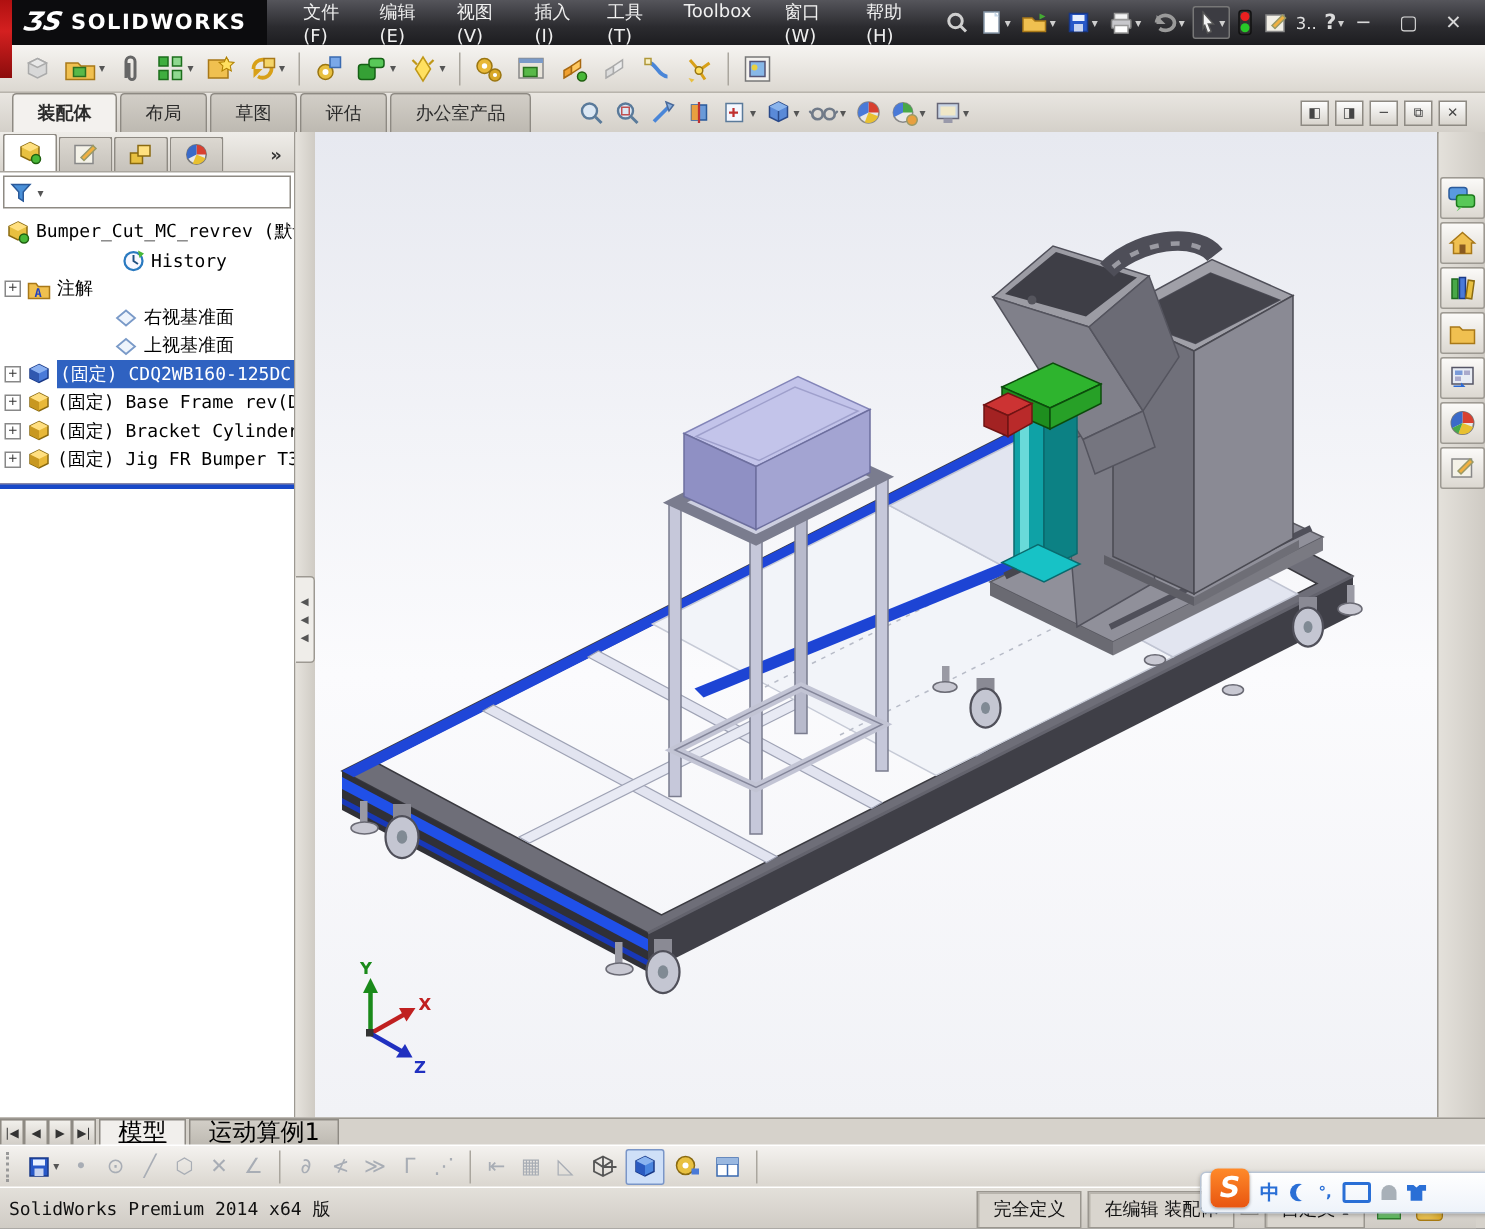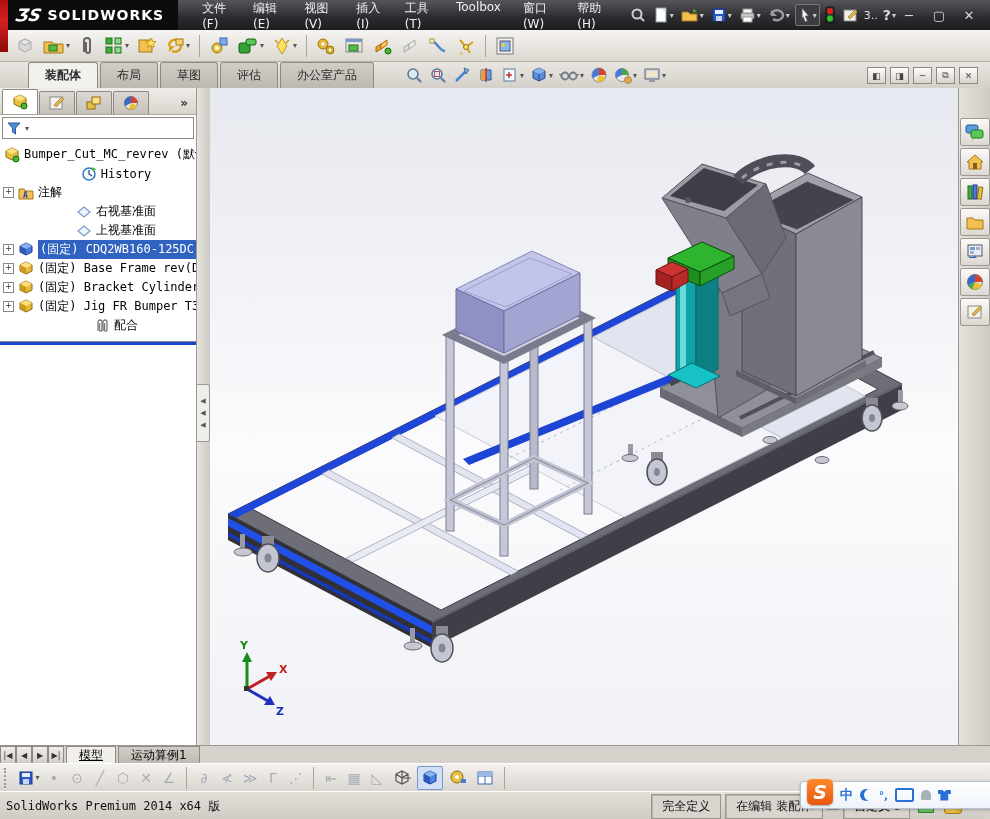--- a/index.html
+++ b/index.html
@@ -20,21 +20,21 @@
   .winbtn{width:22px;text-align:center;}
   .smalltxt{color:#e0e0e0;font-size:11px;}
   
   .toolbar2{position:absolute;left:0;top:30px;width:990px;height:32px;background:linear-gradient(#f6f4f1,#dcd8d1);border-bottom:1px solid #b8b4ac;display:flex;align-items:center;padding-left:12px;box-sizing:border-box;gap:2px;}
   .tbtn{display:flex;align-items:center;padding:3px 2px;border:1px solid transparent;border-radius:2px;}
   .vsep{width:1px;height:22px;background:#aaa69e;margin:0 4px;}
   
   .tabrow{position:absolute;left:0;top:62px;width:990px;height:26px;background:linear-gradient(#e9e6e1,#d4d0c9);border-bottom:1px solid #9d9992;display:flex;align-items:flex-end;}
   .ctabs{display:flex;align-items:flex-end;padding-left:8px;}
   .ctab{padding:4px 16px;margin-right:2px;background:linear-gradient(#d2cec7,#bdb9b1);border:1px solid #8e8a83;border-bottom:none;border-radius:3px 3px 0 0;color:#2c2c2c;}
-  .ctab.active{background:#f3f1ee;font-weight:bold;position:relative;top:1px;padding-bottom:5px;margin-left:20px;}
+  .ctab.active{background:#f3f1ee;font-weight:bold;position:relative;top:1px;padding-bottom:5px;}
   .headsup{display:flex;align-items:center;gap:4px;margin-left:28px;margin-bottom:3px;}
   .hbtn{display:flex;align-items:center;padding:1px;}
   .docbtns{margin-left:auto;display:flex;gap:4px;align-items:center;padding-right:12px;margin-bottom:4px;}
   .docbtn{width:17px;height:15px;border:1px solid #8e8a83;background:linear-gradient(#fdfdfd,#d8d4cd);display:flex;align-items:center;justify-content:center;font-size:9px;color:#444;}
   
   .main{position:absolute;left:0;top:88px;width:990px;height:657px;}
   .leftpanel{position:absolute;left:0;top:0;width:196px;height:657px;background:#fff;border-right:1px solid #9d9992;}
   .ptabs{display:flex;align-items:flex-end;background:linear-gradient(#efede9,#d9d5ce);border-bottom:1px solid #a9a59d;height:26px;padding-left:2px;}
   .ptab{width:34px;height:22px;border:1px solid #8e8a83;border-bottom:none;background:linear-gradient(#dcd8d1,#c6c2bb);display:flex;align-items:center;justify-content:center;border-radius:2px 2px 0 0;margin-right:1px;}
   .ptab.active{background:#fff;height:24px;}
@@ -50,21 +50,21 @@
   .trow.sel .tlabel{background:#2f62c1;color:#fff;padding:1px 2px;}
   .bluesplit{height:3px;background:#1848c8;margin-top:6px;border-top:1px solid #88a;}
   .splitter{position:absolute;left:197px;top:0;width:13px;height:657px;background:linear-gradient(90deg,#e6e3dd,#cfcbc4);}
   .collapsetab{position:absolute;left:0px;top:296px;width:12px;height:56px;background:#efede9;border:1px solid #9d9992;border-left:none;border-radius:0 3px 3px 0;display:flex;flex-direction:column;align-items:center;justify-content:center;gap:4px;color:#555;font-size:7px;}
   .viewport{position:absolute;left:210px;top:0;width:748px;height:657px;background:linear-gradient(#e7e9f0,#fbfbfd 55%,#f1f2f6);overflow:hidden;}
   .taskpane{position:absolute;left:958px;top:0;width:32px;height:657px;background:linear-gradient(90deg,#e4e1db,#cfcbc4);border-left:1px solid #9d9992;padding-top:28px;box-sizing:border-box;}
   .tpbtn{width:28px;height:26px;margin:2px auto;border:1px solid #9d9992;background:linear-gradient(#fbfaf8,#dcd8d1);display:flex;align-items:center;justify-content:center;border-radius:2px;}
   
   .bottomtabs{position:absolute;left:0;top:745px;width:990px;height:18px;background:#d6d2cb;border-top:1px solid #9d9992;display:flex;align-items:stretch;}
   .navbtn{width:14px;border:1px solid #8e8a83;background:linear-gradient(#f2f0ec,#d2cec7);font-size:8px;color:#333;display:flex;align-items:center;justify-content:center;}
-  .mtab{padding:1px 12px;border:1px solid #8e8a83;border-bottom:none;background:linear-gradient(#d2cec7,#bdb9b1);display:flex;align-items:center;margin-left:2px;font-size:12px;}
+  .mtab{padding:1px 12px;border:1px solid #8e8a83;border-bottom:none;background:linear-gradient(#d2cec7,#bdb9b1);display:flex;align-items:center;margin-left:2px;font-size:16px;}
   .mtab.active{background:#f1efec;text-decoration:underline;}
   .bottomtool{position:absolute;left:0;top:763px;width:990px;height:28px;background:linear-gradient(#f4f2ef,#dad6cf);border-top:1px solid #fff;display:flex;align-items:center;padding-left:4px;box-sizing:border-box;gap:3px;color:#9aa0a8;}
   .grip{width:4px;height:20px;border-left:2px dotted #999;margin-right:4px;}
   .sk{font-size:14px;width:20px;text-align:center;color:#a8adb5;}
   .skbtn{display:flex;align-items:center;justify-content:center;width:24px;height:22px;}
   .skbtn.pressed{border:1px solid #7a96c8;background:#cfe0f8;border-radius:2px;}
   
   .statusbar{position:absolute;left:0;top:791px;width:984px;height:28px;background:linear-gradient(#e3e0da,#cfcbc4);border-top:1px solid #fff;display:flex;align-items:center;font-size:12px;color:#111;}
   .sleft{padding-left:6px;font-family:"DejaVu Sans Mono",monospace;font-size:12px;}
   .scell{border:1px solid #9a968f;border-style:solid;box-shadow:inset 1px 1px 0 #b8b4ac;background:#d9d5ce;padding:3px 10px;margin-left:4px;white-space:nowrap;}
@@ -493,28 +493,20 @@
           <span class="tlabel">(固定) Bracket Cylinder&lt;1&gt;</span>
         </div>
         <div class="trow" style="padding-left:3px;">
           <span class="texp">+</span>
           <svg class="ti" viewBox="0 0 16 16">
               <path d="M8,1 l6,3 v6 l-6,3 -6,-3 v-6z" fill="#e8b838" stroke="#8a6a10"></path>
               <path d="M8,1 l6,3 -6,3 -6,-3z" fill="#ffdf80"></path>
               <path d="M8,7 v6 l-6,-3 v-6z" fill="#c89820"></path>
             </svg>
           <span class="tlabel">(固定) Jig FR Bumper T31 p</span>
-        </div>
-        <div class="trow tind2">
-          <span class="tspace"></span>
-          <svg class="ti" viewBox="0 0 16 16">
-              <path d="M4,13 V4 a2,2 0 0 1 4,0 v8 a1.2,1.2 0 0 1 -2.4,0 V5" fill="none" stroke="#777" stroke-width="1.3"></path>
-              <path d="M9,13 V4 a2,2 0 0 1 4,0 v8 a1.2,1.2 0 0 1 -2.4,0 V5" fill="none" stroke="#777" stroke-width="1.3"></path>
-            </svg>
-          <span class="tlabel">配合</span>
         </div>
         <div class="bluesplit"></div>
       </div>
     </div>
 
     <div class="splitter">
       <div class="collapsetab">
           <span>◀</span>
           <span>◀</span>
           <span>◀</span>

